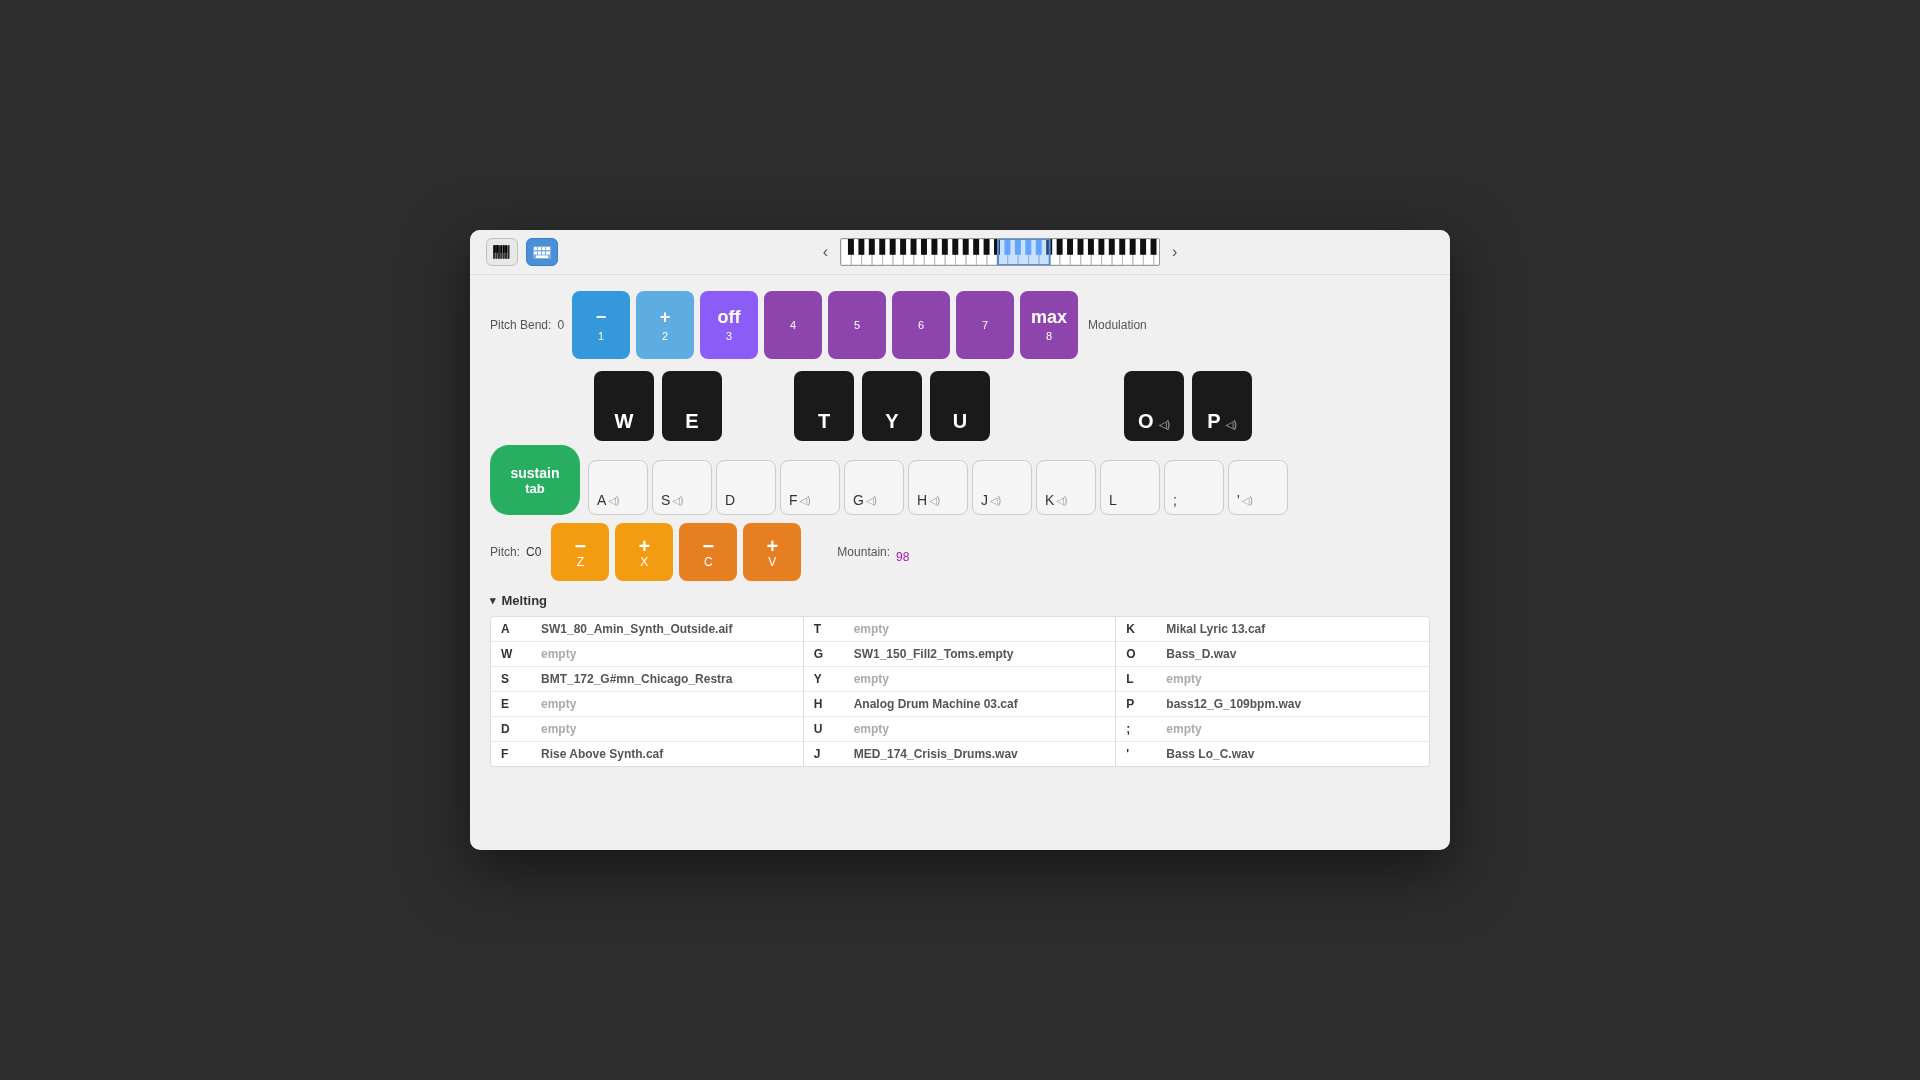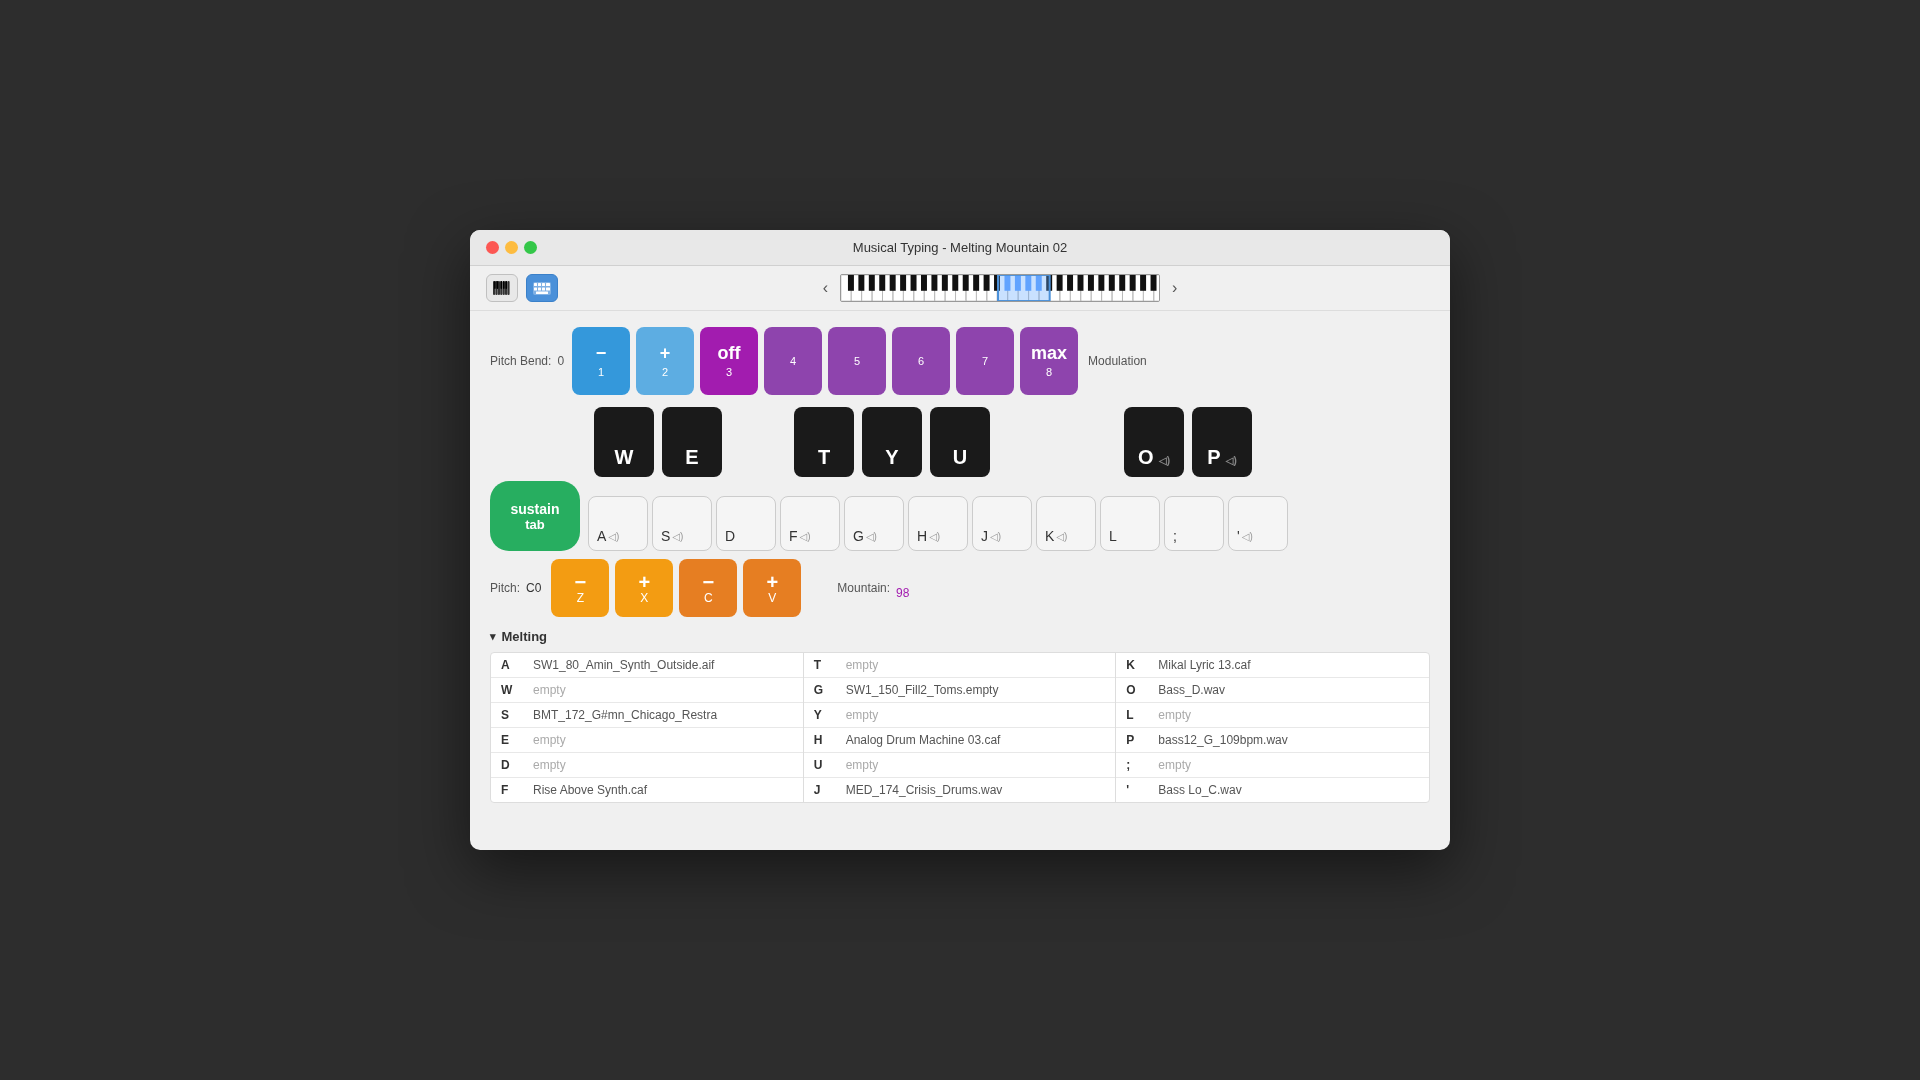--- a/index.html
+++ b/index.html
@@ -130,21 +130,21 @@
       height: 68px;
       font-size: 18px;
     }
     .pb-key-label {
       font-size: 11px;
       font-weight: normal;
       margin-top: 2px;
     }
     .btn-blue { background: #3498db; color: white; }
     .btn-blue2 { background: #5dade2; color: white; }
-    .btn-purple-dark { background: #a21caf; color: white; }
+    .btn-purple-dark { background: #8b5cf6; color: white; }
     .btn-purple { background: #8e44ad; color: white; }
     .modulation-label {
       font-size: 12px;
       color: #555;
       margin-left: 4px;
     }
     .keyboard-area {
       margin-top: 4px;
     }
     .key-row {
@@ -294,42 +294,35 @@
       border-bottom: none;
     }
     .detail-key {
       font-weight: 600;
       color: #333;
       width: 20px;
       flex-shrink: 0;
     }
     .detail-value {
       color: #555;
-      margin-left: 12px;
+      margin-left: 20px;
+      font-weight: bold;
     }
     .detail-value.empty-val {
       color: #aaa;
     }
     .col-divider {
       border-right: 1px solid #ddd;
     }
   </style>
 </head>
 <body>
 
 <div class="window">
 
-  <div class="title-bar">
-    <div class="traffic-lights">
-      <div class="traffic-light" style="background:#fc5753;"></div>
-      <div class="traffic-light" style="background:#fdbc40;"></div>
-      <div class="traffic-light" style="background:#34c749;"></div>
-    </div>
-    <span class="title-text">Musical Typing - Melting Mountain 02</span>
-  </div>
 
   <div class="toolbar">
     <button class="toolbar-icon-btn" title="Piano">
       <svg width="18" height="14" viewBox="0 0 18 14">
         <rect x="0" y="0" width="2.2" height="14" fill="#333" rx="1"></rect>
         <rect x="2.4" y="0" width="2.2" height="14" fill="#333" rx="1"></rect>
         <rect x="4.8" y="0" width="2.2" height="14" fill="#333" rx="1"></rect>
         <rect x="7.2" y="0" width="2.2" height="14" fill="#333" rx="1"></rect>
         <rect x="9.6" y="0" width="2.2" height="14" fill="#333" rx="1"></rect>
         <rect x="12" y="0" width="2.2" height="14" fill="#333" rx="1"></rect>

